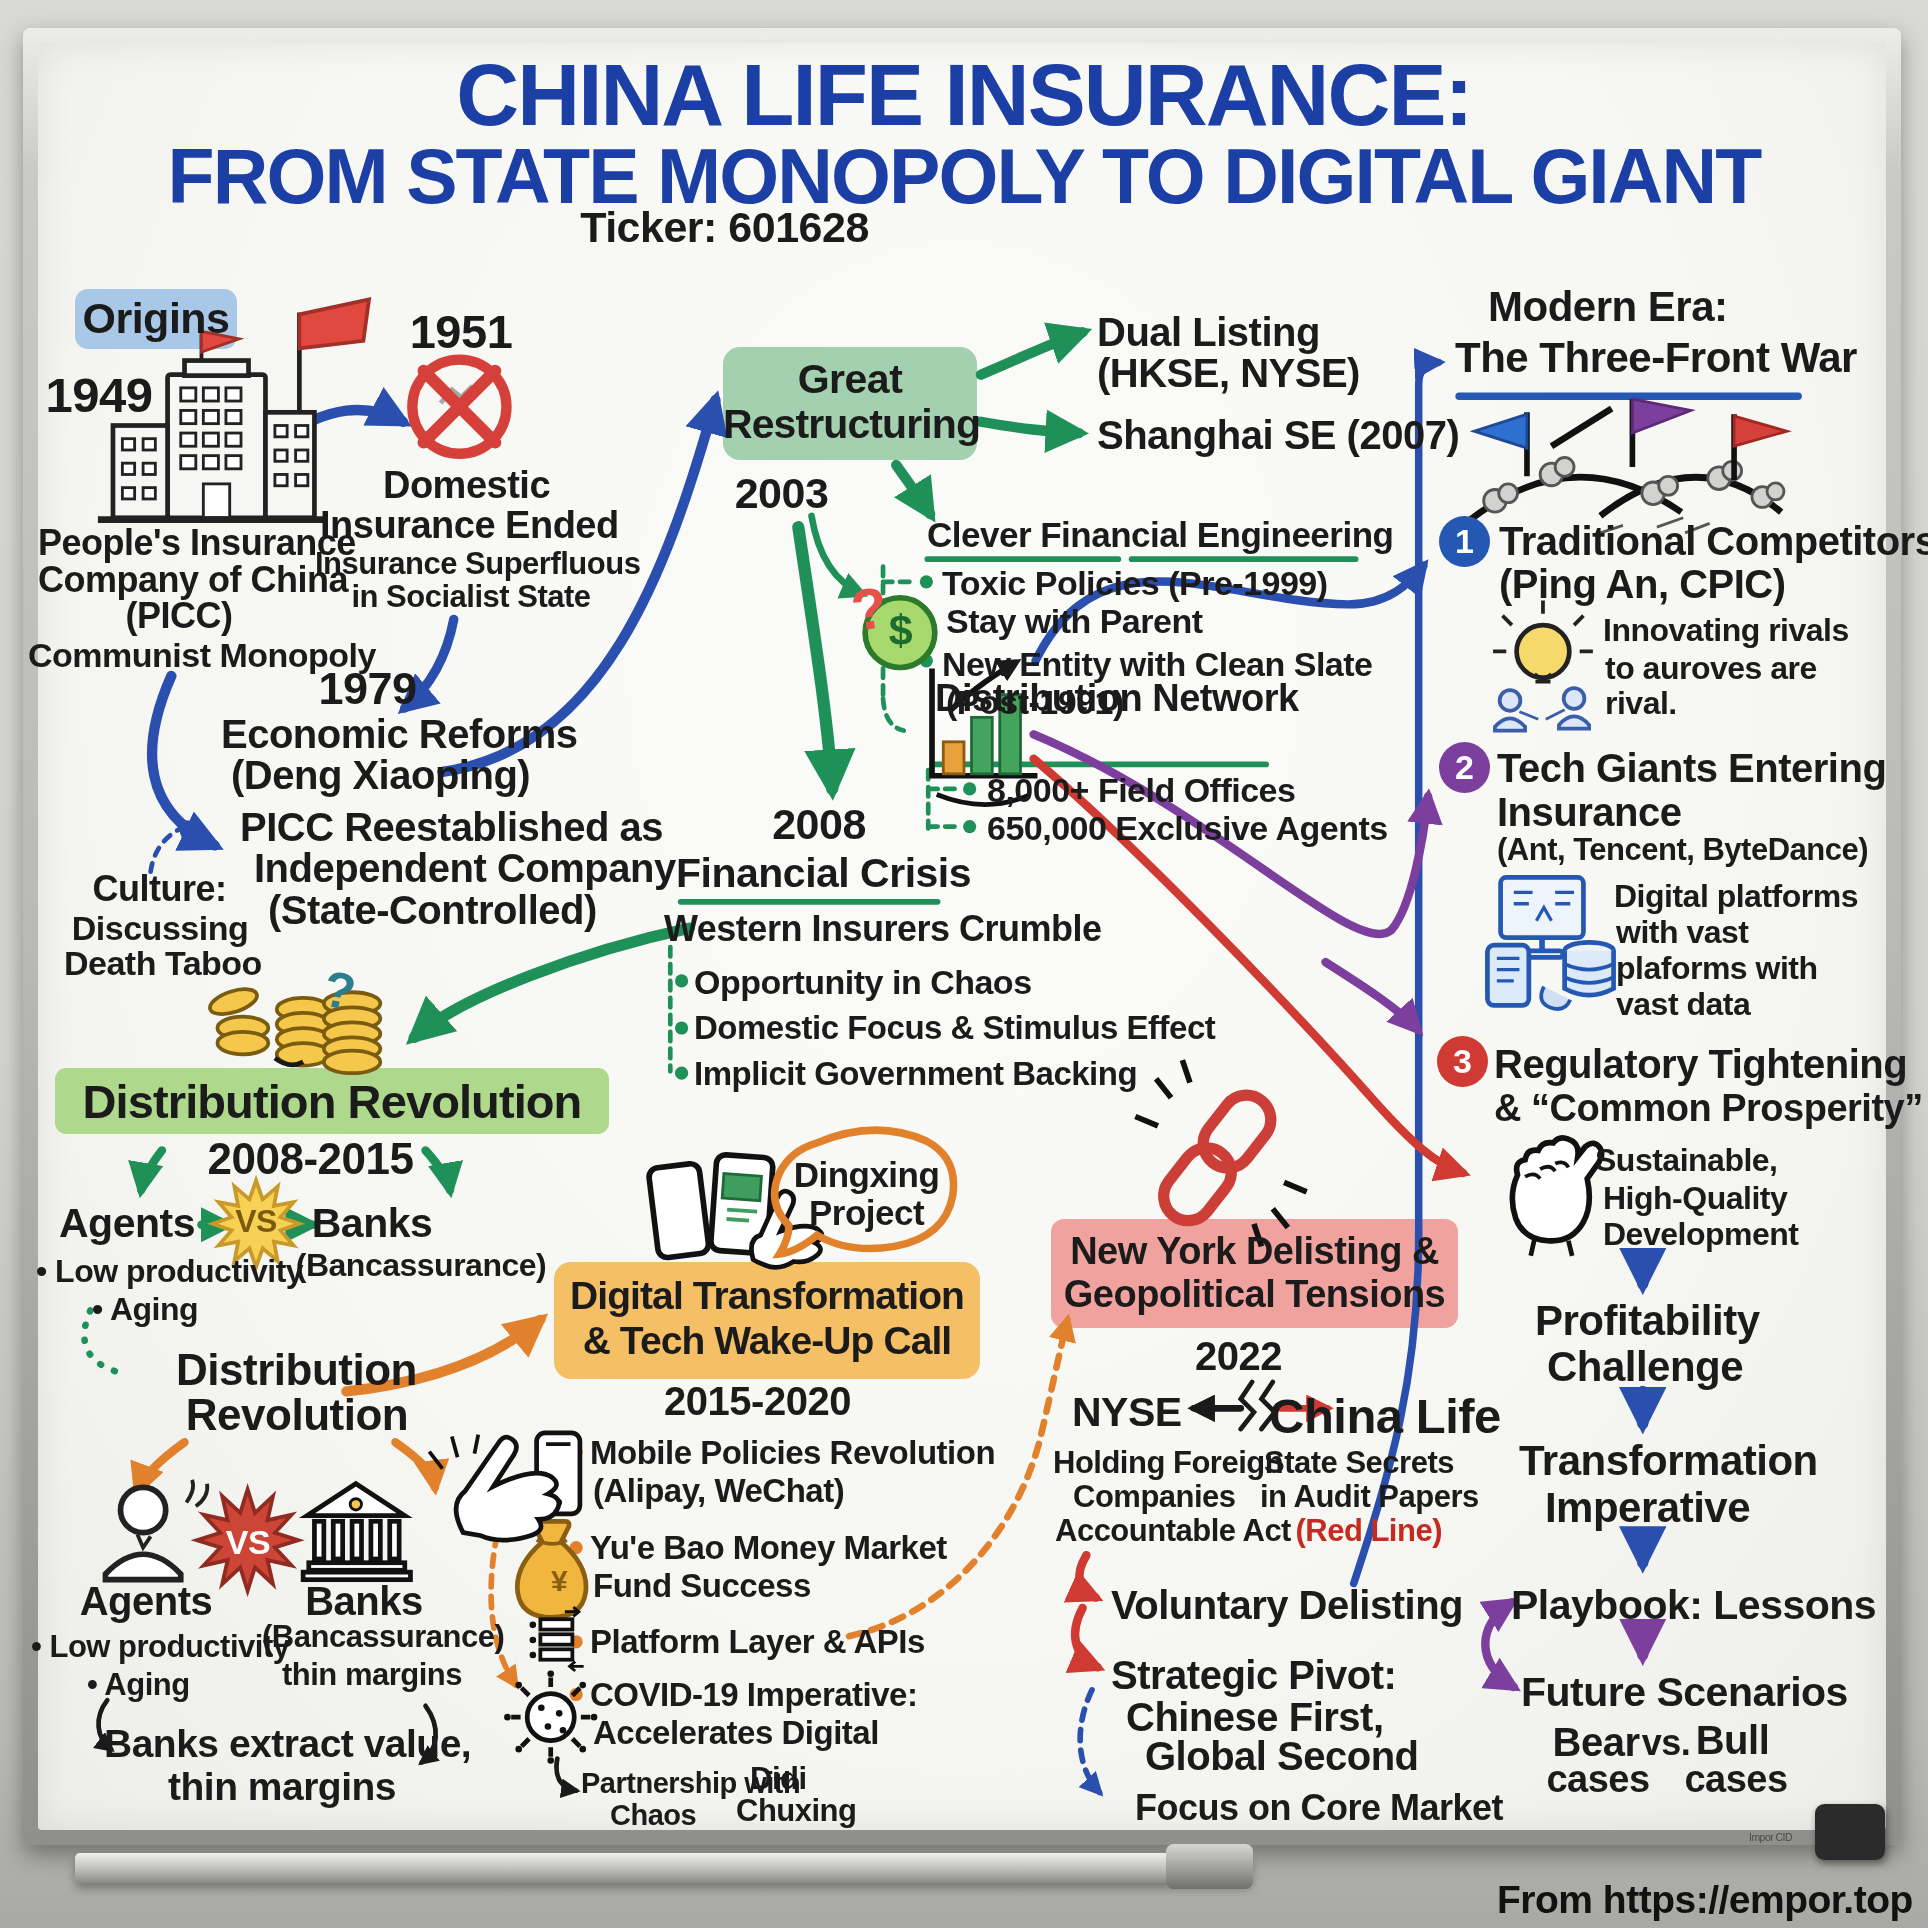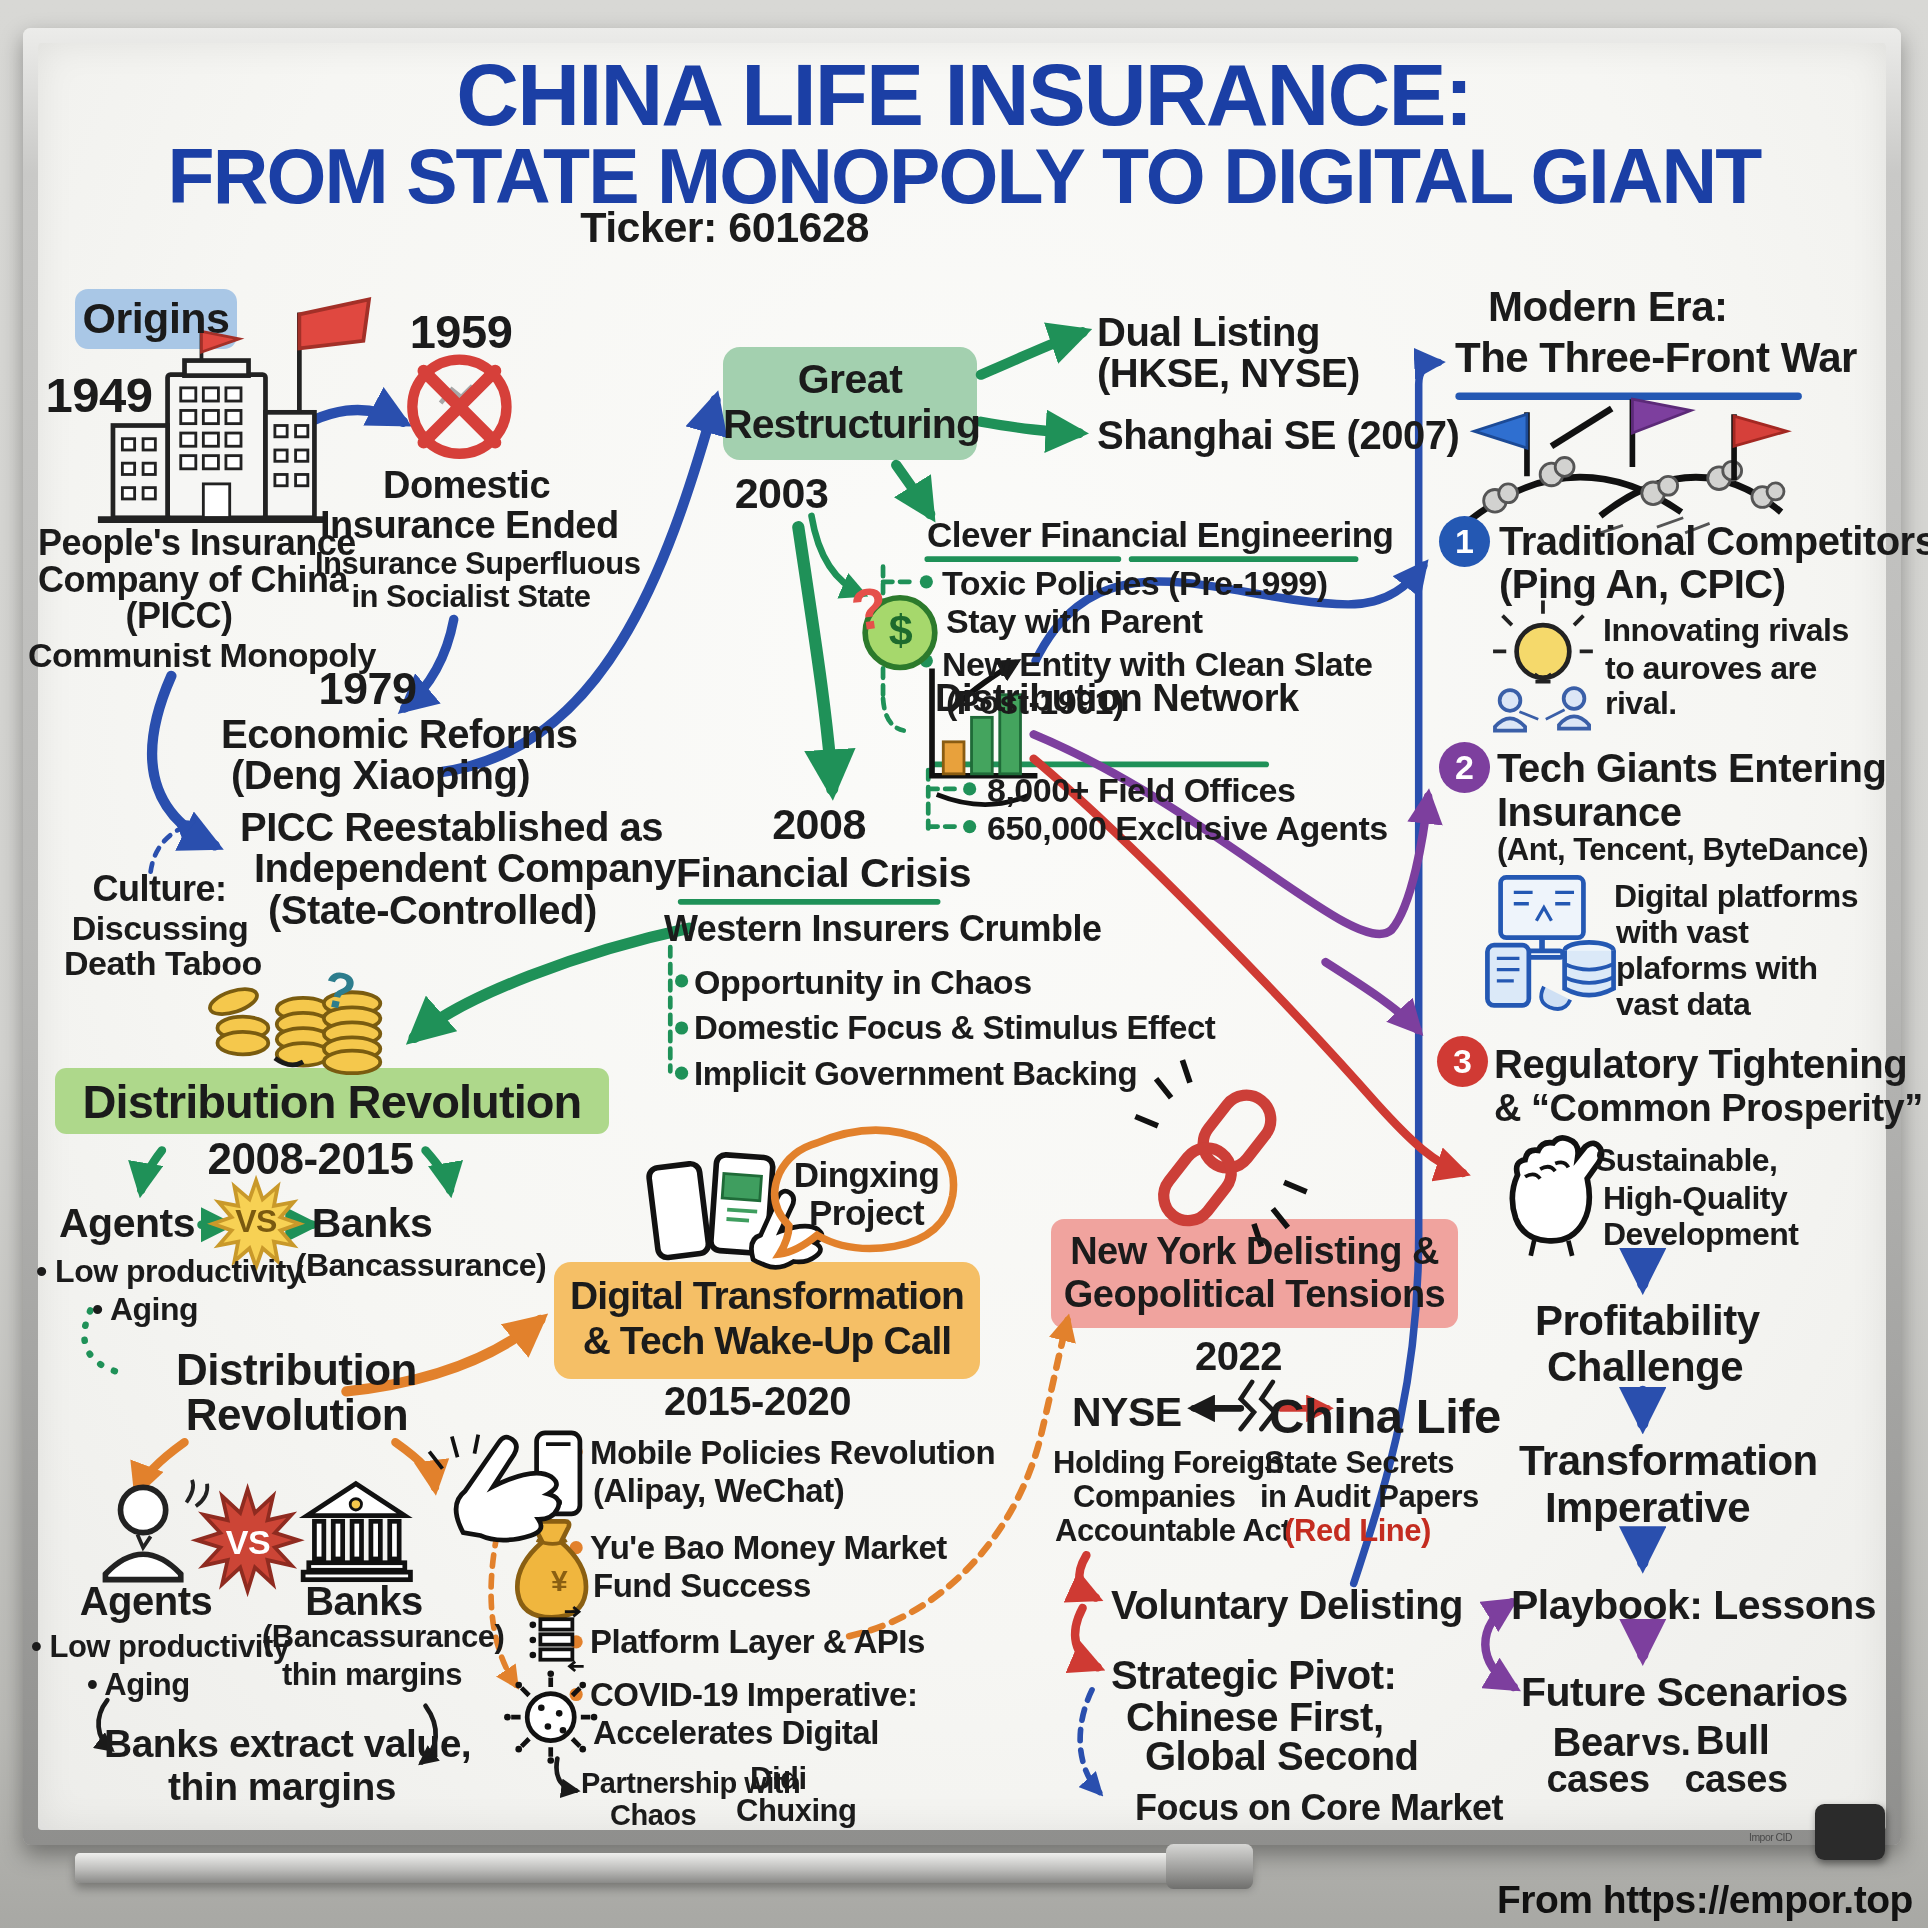--- a/index.html
+++ b/index.html
@@ -19,21 +19,21 @@
   .numc{position:absolute;z-index:3;border-radius:50%;color:#fff;font-weight:700;text-align:center;}
   #art{position:absolute;left:0;top:0;z-index:2;pointer-events:none;}
   #tray{position:absolute;left:75px;top:1853px;width:1177px;height:30px;z-index:1;
         background:linear-gradient(180deg,#efefed,#bdbdbb 55%,#8a8a88);border-radius:4.7px;
         box-shadow:0 5.6px 9.4px rgba(0,0,0,.3);}
   #tray-bracket{position:absolute;left:1166px;top:1844px;width:87px;height:45px;z-index:2;
         background:linear-gradient(180deg,#d6d6d4,#9a9a98 60%,#6f6f6d);border-radius:7.5px;}
   #corner{position:absolute;left:1815px;top:1804px;width:70px;height:56px;background:#2b2b2b;
         border-radius:9.4px;z-index:2;box-shadow:1.9px 3.8px 7.5px rgba(0,0,0,.4);}
   .blue{color:#1b3fa5;}
-  .redtxt{color:#c42c20;}
+  .redtxt{color:#c42c20;text-align:right;}
 </style>
 </head>
 <body>
 
 <div id="page">
   <div id="board-outer">
     <div id="board-inner"></div>
   </div>
   <div id="tray"></div>
   <div id="tray-bracket"></div>
@@ -352,21 +352,21 @@
   <div class="t blue" style="left:0;top:49px;width:1928px;font-size:87px;letter-spacing:-1.9px">CHINA LIFE INSURANCE:</div>
   <div class="t blue" style="left:0;top:136px;width:1928px;font-size:77px;letter-spacing:-1.9px">FROM STATE MONOPOLY TO DIGITAL GIANT</div>
   <div class="t" style="left:527px;top:205px;width:395px;font-size:43px">Ticker: 601628</div>
 
   <div class="t" style="left:75px;top:296px;width:162px;font-size:43px">Origins</div>
   <div class="t" style="left:38px;top:370px;width:122px;font-size:49px">1949</div>
   <div class="t" style="left:38px;top:524px;width:282px;font-size:36px">People's Insurance</div>
   <div class="t" style="left:38px;top:561px;width:282px;font-size:36px">Company of China</div>
   <div class="t" style="left:38px;top:597px;width:282px;font-size:36px">(PICC)</div>
   <div class="t" style="left:28px;top:637px;width:301px;font-size:34px">Communist Monopoly</div>
-  <div class="t" style="left:400px;top:307px;width:122px;font-size:47px">1959</div>
+  <div class="t" style="left:400px;top:307px;width:122px;font-size:47px">1951</div>
   <div class="t" style="left:330px;top:465px;width:273px;font-size:38px">Domestic</div>
   <div class="t" style="left:320px;top:505px;width:292px;font-size:38px">Insurance Ended</div>
   <div class="t" style="left:315px;top:548px;width:311px;font-size:31px">Insurance Superfluous</div>
   <div class="t" style="left:330px;top:581px;width:282px;font-size:31px">in Socialist State</div>
   <div class="t" style="left:311px;top:665px;width:113px;font-size:45px">1979</div>
   <div class="t" style="left:221px;top:713px;width:282px;font-size:40px">Economic Reforms</div>
   <div class="t" style="left:231px;top:754px;width:273px;font-size:40px">(Deng Xiaoping)</div>
   <div class="t" style="left:240px;top:806px;width:377px;font-size:40px">PICC Reestablished as</div>
   <div class="t" style="left:254px;top:847px;width:348px;font-size:40px">Independent Company</div>
   <div class="t" style="left:268px;top:889px;width:320px;font-size:40px">(State-Controlled)</div>

